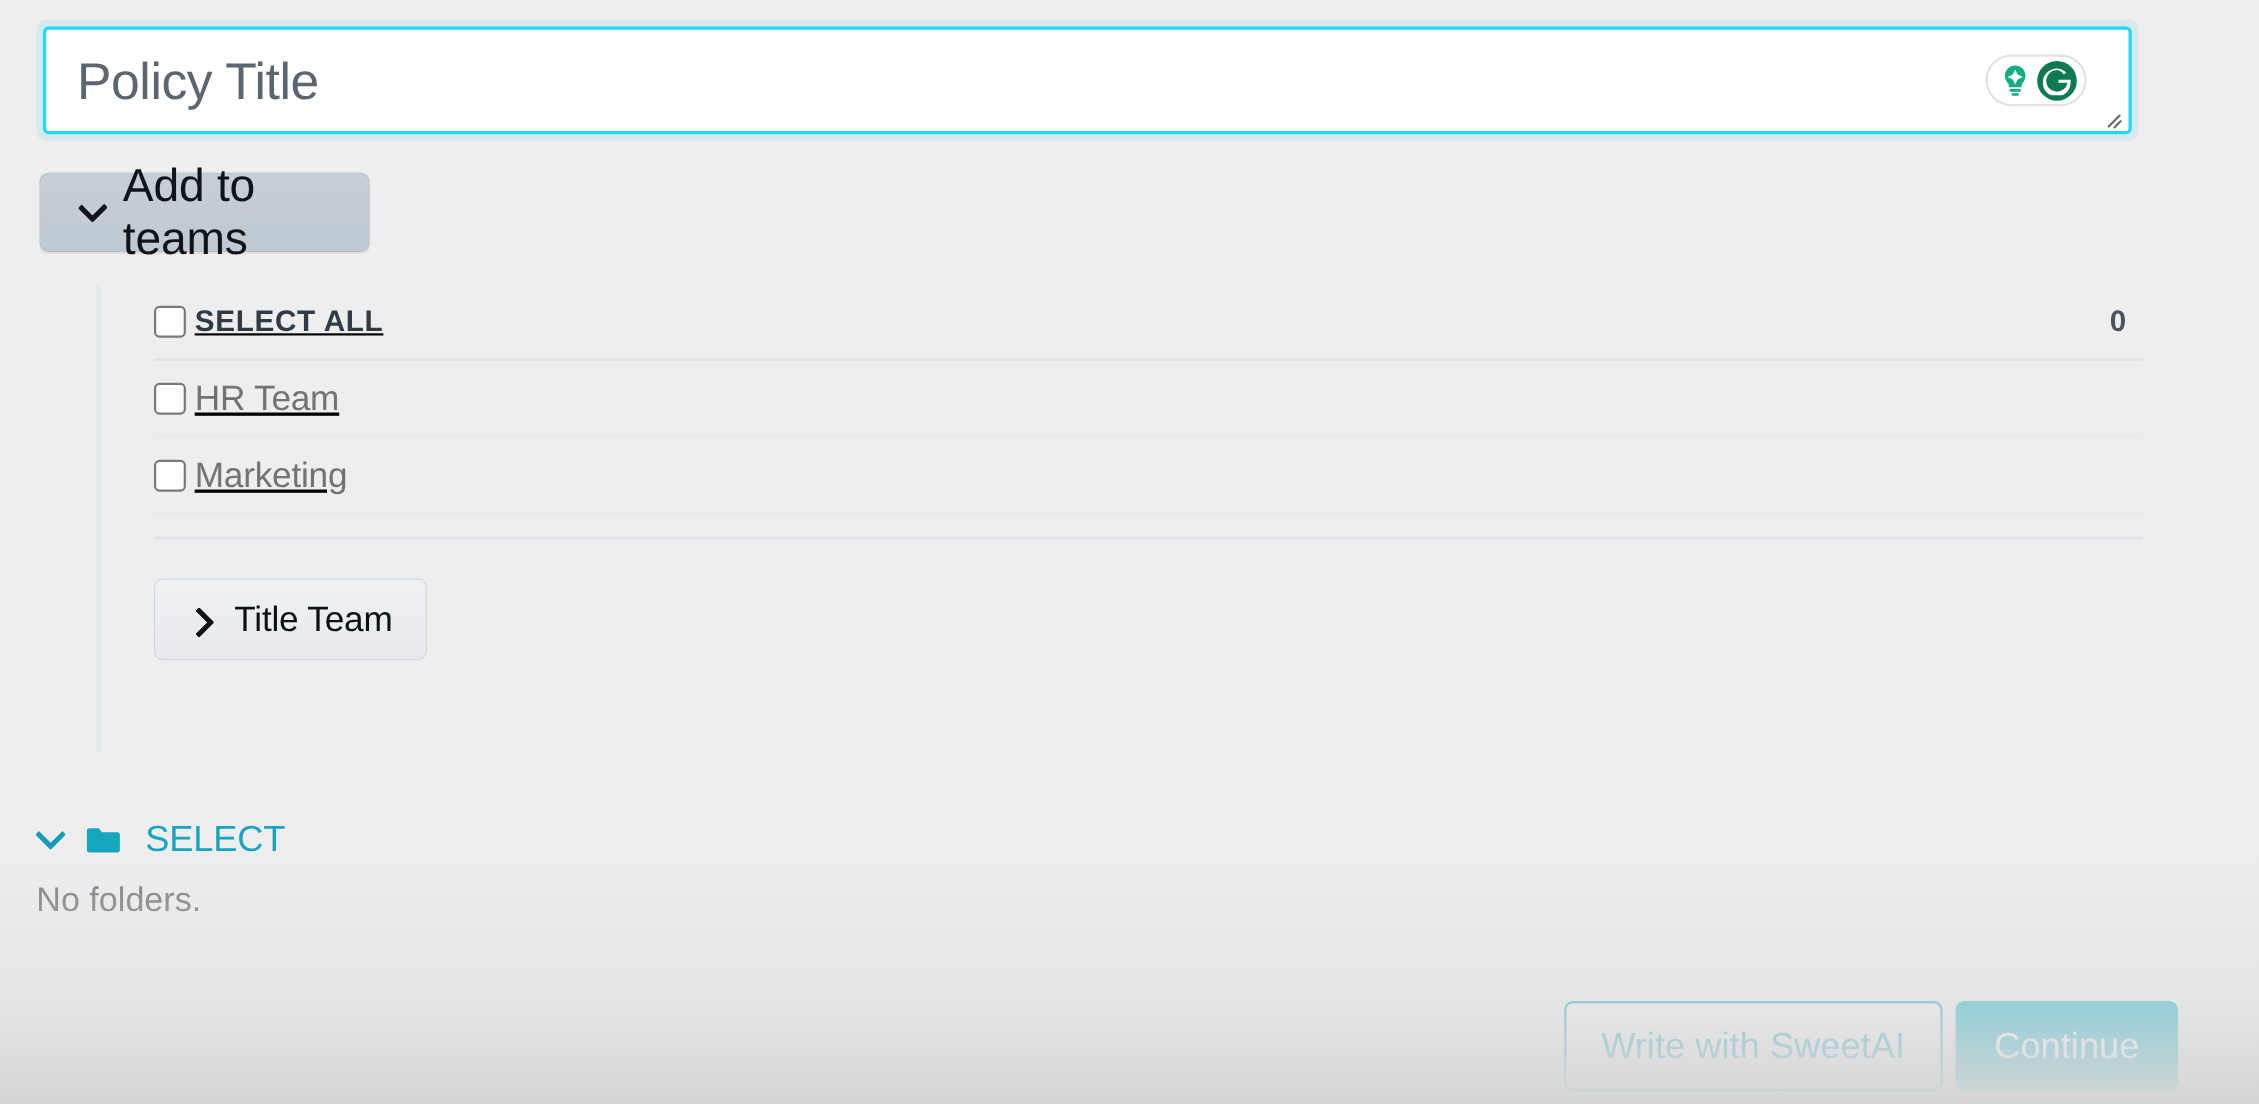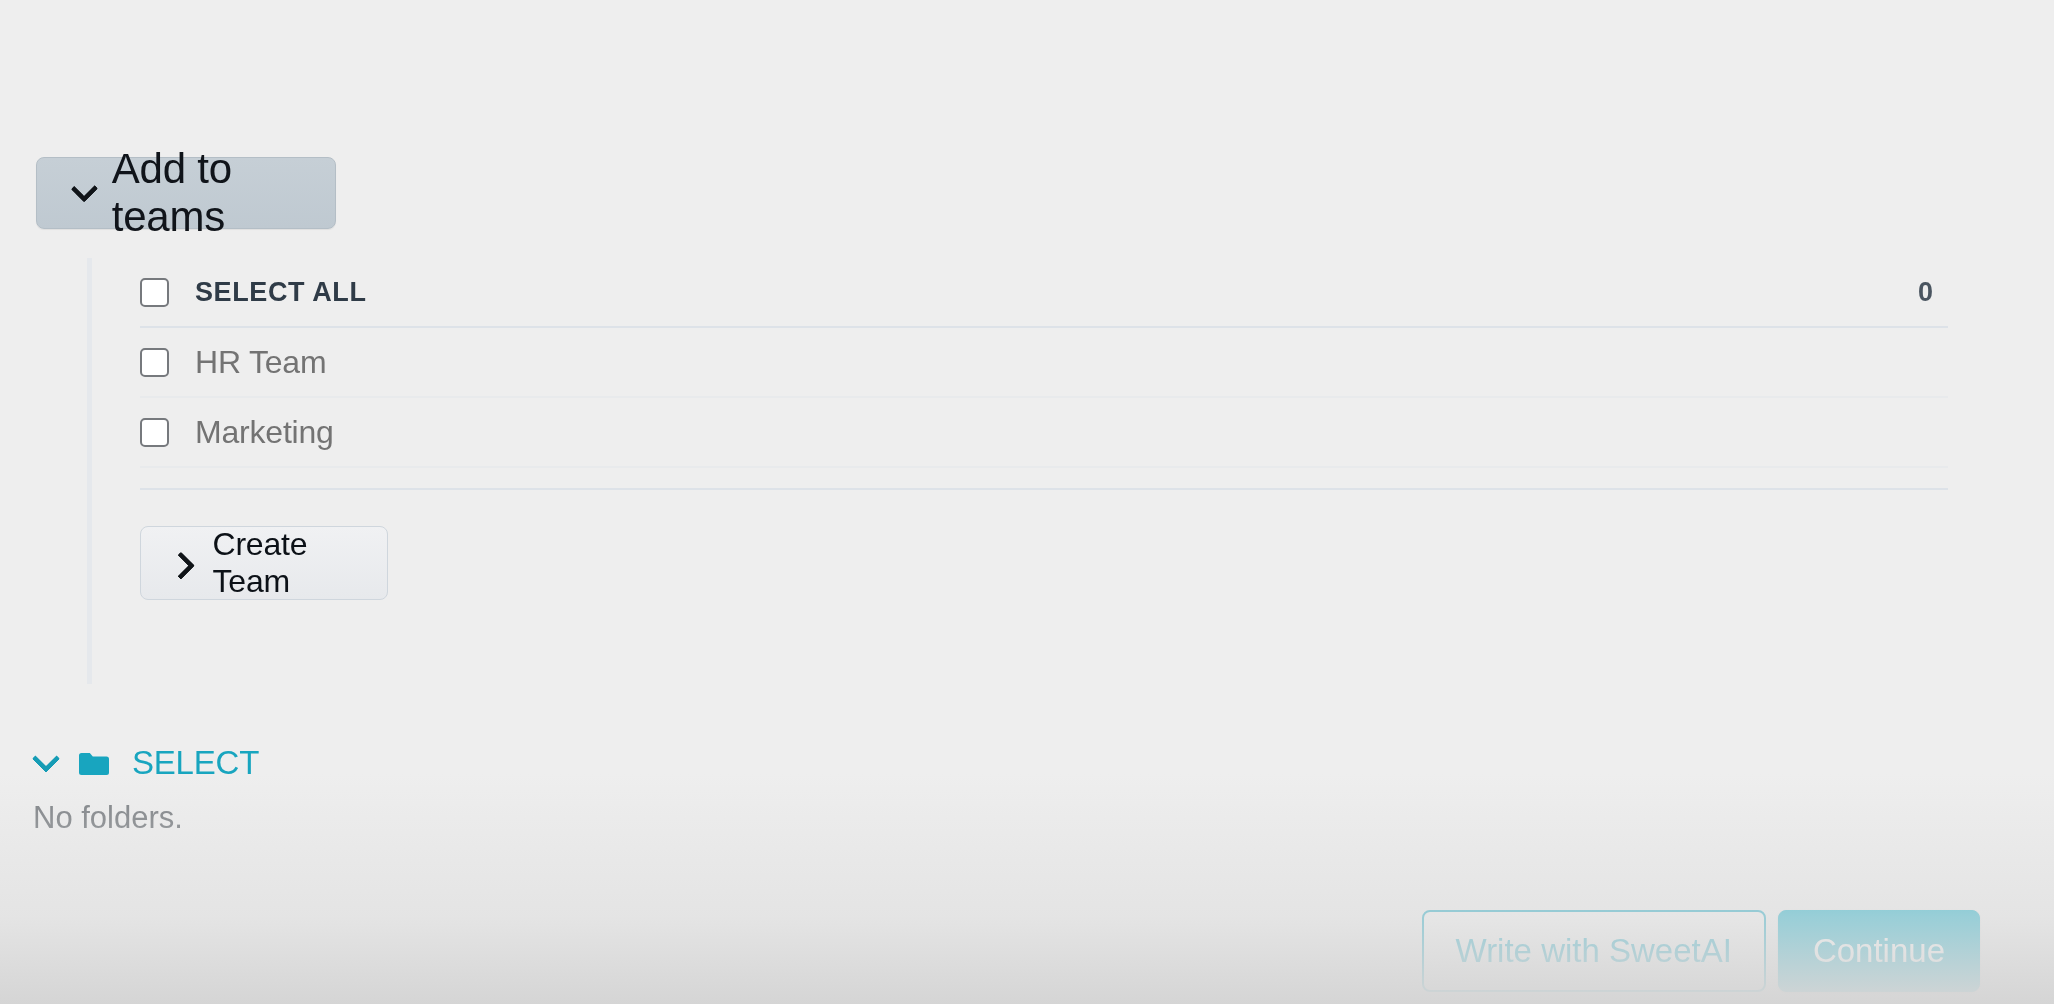--- a/index.html
+++ b/index.html
@@ -164,21 +164,21 @@
     border-left: 5px solid #e5e8ec;
   }
   .teams-inner { padding-left: 48px; }
 
   .row {
     display: flex;
     align-items: center;
     height: 68px;
   }
   .row.select-all { justify-content: space-between; padding-right: 8px; }
-  .row-left { display: flex; align-items: center; gap: 26px; }
+  .row-left { display: flex; align-items: center; gap: 8px; text-decoration: underline; }
 
   .cb {
     width: 29px;
     height: 29px;
     border: 2px solid #76797d;
     border-radius: 5px;
     background: #ffffff;
     flex: none;
     cursor: pointer;
   }
@@ -285,20 +285,47 @@
     align-items: center;
     cursor: pointer;
     box-shadow: 0 1px 2px rgba(0,0,0,0.12);
   }
 </style>
 </head>
 <body>
 
 <div class="page">
 
+  <div class="title-wrap">
+    <div class="title-glow"></div>
+    <div class="title-field">
+      <div class="title-text">Policy Title</div>
+
+      <div class="gr-pill">
+        <span class="gr-bulb">
+          <svg width="34" height="34" viewBox="0 0 34 34">
+            <path d="M17 3 C11.8 3 7.6 7.1 7.6 12.2 c0 3.5 1.9 6.2 3.6 8.1 v2.6 h11.6 v-2.6 c1.7-1.9 3.6-4.6 3.6-8.1 C26.4 7.1 22.2 3 17 3 z" fill="#0fae84"></path>
+            <rect x="11.8" y="24.4" width="10.4" height="2.6" rx="1.3" fill="#0fae84"></rect>
+            <rect x="13.6" y="28.2" width="6.8" height="2.4" rx="1.2" fill="#0fae84"></rect>
+            <path d="M17 6.6 L19.2 11.3 L23.9 13.5 L19.2 15.7 L17 20.4 L14.8 15.7 L10.1 13.5 L14.8 11.3 Z" fill="#ffffff"></path>
+          </svg>
+        </span>
+        <span class="gr-logo">
+          <svg width="26" height="26" viewBox="0 0 26 26">
+            <path d="M13 3.2 a9.8 9.8 0 1 0 9.6 11.6 h-8.3 v-2.9 h11.1 v2.1 A12.7 12.7 0 1 1 21.4 5.3 l-2.2 2 A9.7 9.7 0 0 0 13 3.2 z" fill="#ffffff"></path>
+          </svg>
+        </span>
+      </div>
+
+      <div class="resize-handle">
+        <i></i>
+          <i></i>
+      </div>
+    </div>
+  </div>
 
   <div class="add-teams-btn">
     <span class="chev down"></span>
     <span class="lbl">Add to teams</span>
   </div>
 
   <div class="teams-panel">
     <div class="teams-inner">
 
       <div class="row select-all">
@@ -326,21 +353,21 @@
           <span class="team-lbl">Marketing</span>
         </div>
       </div>
 
       <div class="divider faint"></div>
       <div style="height:20px"></div>
       <div class="divider"></div>
 
       <div class="create-team-btn">
         <span class="chev right"></span>
-        <span class="lbl">Create Team</span>
+        <span class="lbl">Title Team</span>
       </div>
 
     </div>
   </div>
 
   <div class="folders-head">
     <span class="chev down teal"></span>
     <span class="folder-icon">
       <svg width="32" height="25" viewBox="0 0 32 25">
         <path d="M1 4.5 a2.5 2.5 0 0 1 2.5-2.5 h8.3 l3 3.6 h13.7 a2.5 2.5 0 0 1 2.5 2.5 v13.4 a2.5 2.5 0 0 1 -2.5 2.5 h-25 a2.5 2.5 0 0 1 -2.5 -2.5 z" fill="#18a5bf"></path>

